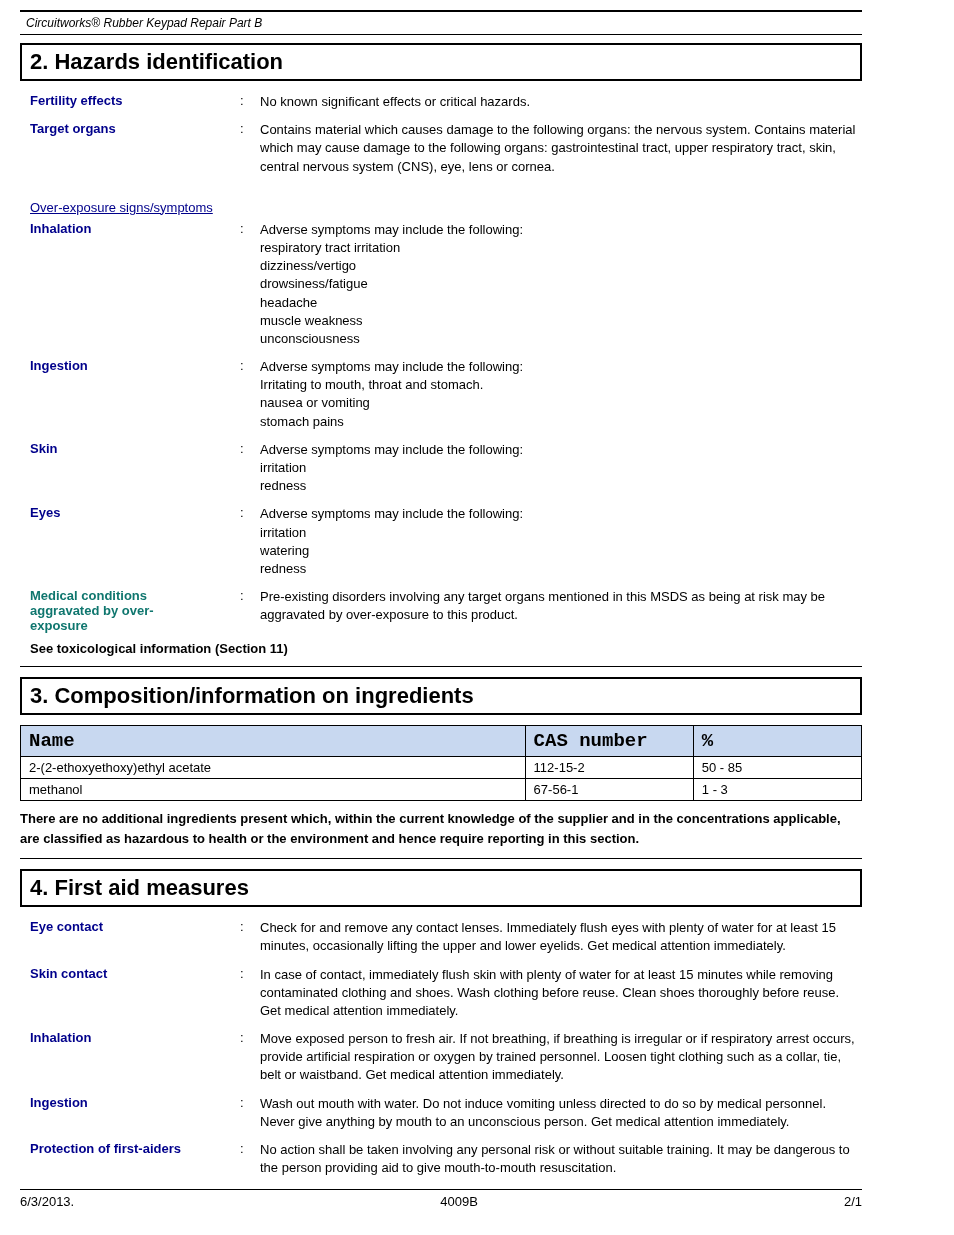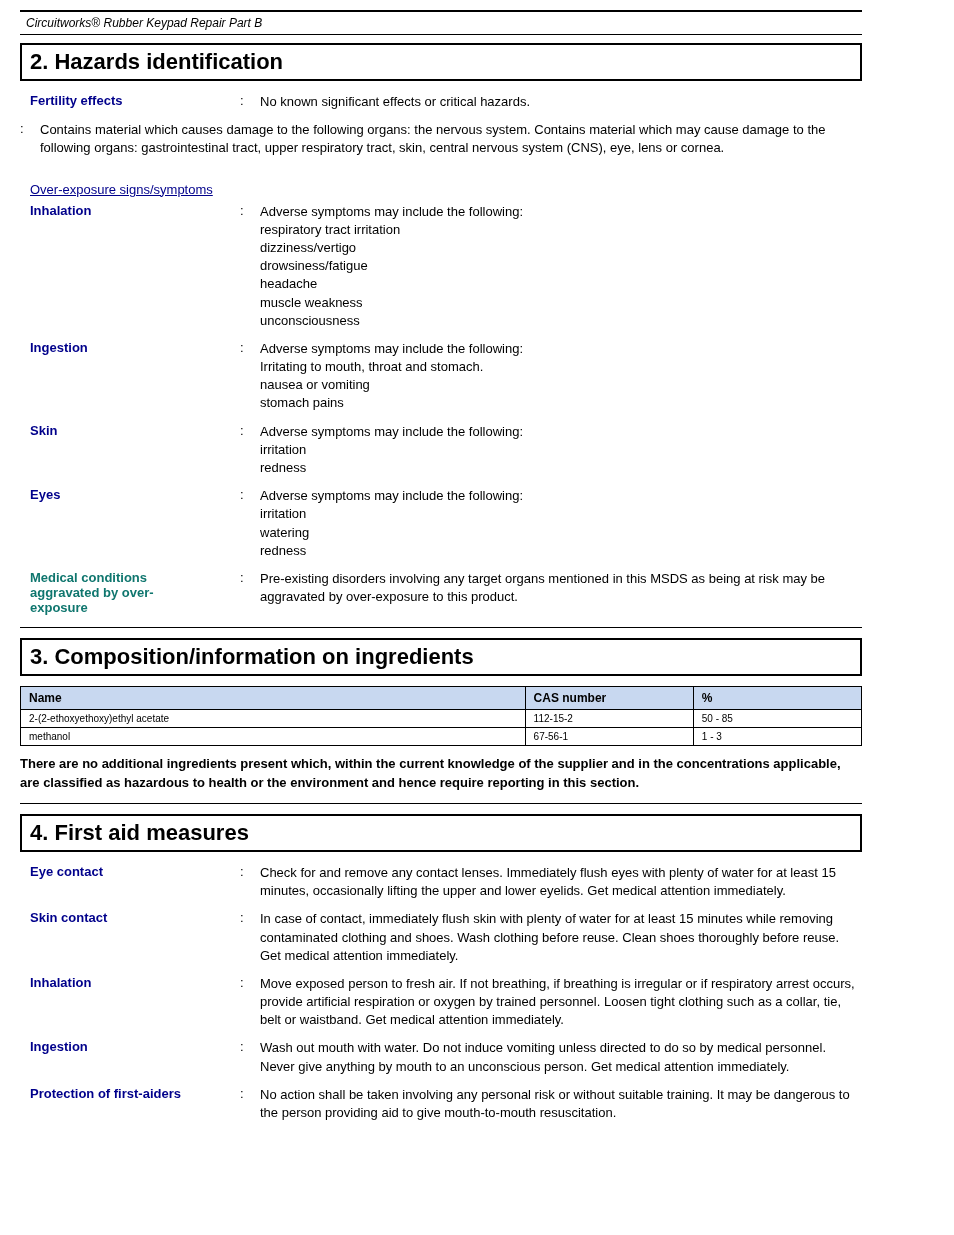--- a/index.html
+++ b/index.html
@@ -79,27 +79,28 @@
     .composition-table {
       width: 100%;
       border-collapse: collapse;
       margin-bottom: 8px;
     }
     .composition-table th {
       background: #c8d8f0;
       border: 1px solid #000;
       padding: 4px 8px;
       text-align: left;
-      font-size: 12px;
+      font-size: 19px;
       color: #000;
+      font-family: Liberation Mono, monospace;
     }
     .composition-table td {
       border: 1px solid #000;
       padding: 3px 8px;
-      font-size: 10px;
+      font-size: 13px;
       vertical-align: top;
     }
     .composition-table .col-name { width: 60%; }
     .composition-table .col-cas { width: 20%; }
     .composition-table .col-pct { width: 20%; }
     .no-additional {
       font-weight: bold;
       font-size: 13px;
       margin-bottom: 10px;
       line-height: 1.5;
@@ -126,20 +127,21 @@
     <span>2. Hazards identification</span>
   </div>
 
   <div class="field-row">
     <div class="field-label">Fertility effects</div>
     <div class="field-colon">:</div>
     <div class="field-value">No known significant effects or critical hazards.</div>
   </div>
 
   <div class="field-row">
+    <div class="field-label">Target organs</div>
     <div class="field-colon">:</div>
     <div class="field-value">Contains material which causes damage to the following organs: the nervous system. Contains material which may cause damage to the following organs: gastrointestinal tract, upper respiratory tract, skin, central nervous system (CNS), eye, lens or cornea.</div>
   </div>
 
   <div style="height:8px;"></div>
   <div class="sub-section-title">Over-exposure signs/symptoms</div>
 
   <div class="field-row">
     <div class="field-label">Inhalation</div>
     <div class="field-colon">:</div>
@@ -185,20 +187,21 @@
       redness
     </div>
   </div>
 
   <div class="field-row">
     <div class="field-label" style="color:#0f766e;font-weight:bold;">Medical conditions<br>aggravated by over-<br>exposure</div>
     <div class="field-colon">:</div>
     <div class="field-value">Pre-existing disorders involving any target organs mentioned in this MSDS as being at risk may be aggravated by over-exposure to this product.</div>
   </div>
 
+  <div class="see-tox">See toxicological information (Section 11)</div>
 
   <div class="section-divider"></div>
 
   <div class="section-title">
     <span>3. Composition/information on ingredients</span>
   </div>
 
   <table class="composition-table">
     <thead>
       <tr>
@@ -252,13 +255,18 @@
     <div class="field-colon">:</div>
     <div class="field-value">Wash out mouth with water.  Do not induce vomiting unless directed to do so by medical personnel.  Never give anything by mouth to an unconscious person.  Get medical attention immediately.</div>
   </div>
 
   <div class="field-row">
     <div class="field-label">Protection of first-aiders</div>
     <div class="field-colon">:</div>
     <div class="field-value">No action shall be taken involving any personal risk or without suitable training.  It may be dangerous to the person providing aid to give mouth-to-mouth resuscitation.</div>
   </div>
 
+  <div class="footer-bar">
+    <span>6/3/2013.</span>
+    <span>4009B</span>
+    <span>2/1</span>
+  </div>
 </div>
 
 </body></html>

